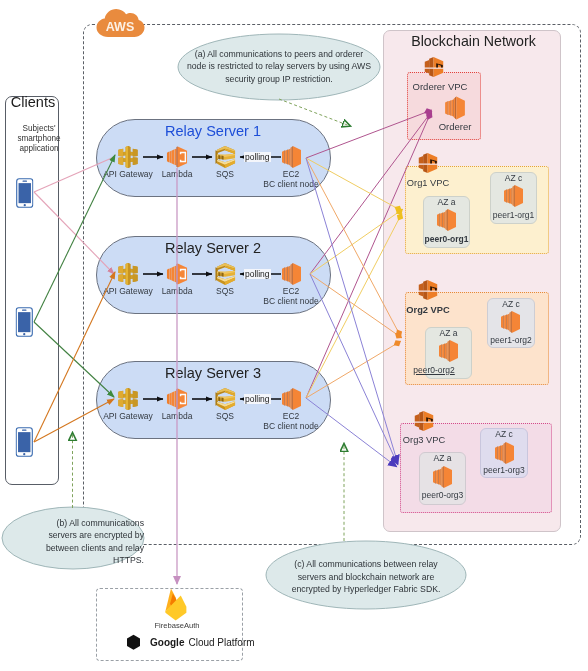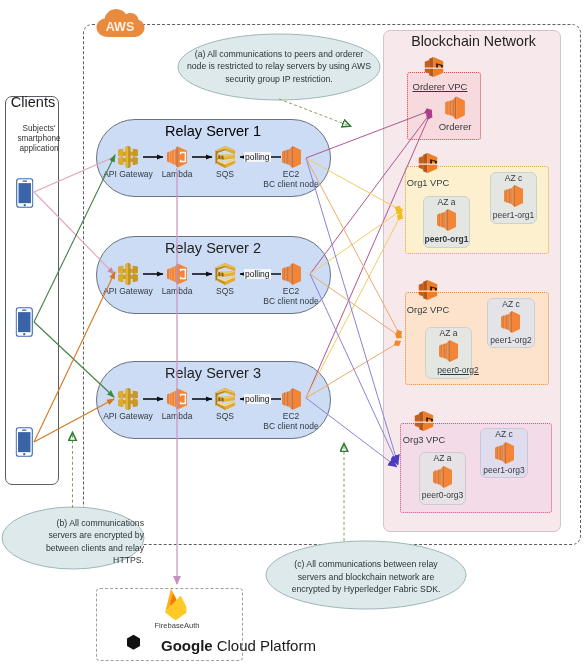--- a/index.html
+++ b/index.html
@@ -193,21 +193,21 @@
   <line x1="177" y1="168" x2="177" y2="584" stroke="#c999c4" stroke-width="1.3" marker-end="url(#mk-firebase)"></line>
 </svg>
 
 <svg class="layer">
   <use href="#ic-phone" x="16" y="178" width="17.5" height="30"></use>
   <use href="#ic-phone" x="15.5" y="307" width="17.5" height="30"></use>
   <use href="#ic-phone" x="15.5" y="427" width="17.5" height="30"></use>
 </svg>
 
 <div style="position:absolute;left:96px;top:119px;width:235px;height:78px;background:#ccdcf5;border:1.4px solid #6b7280;border-radius:39px;box-sizing:border-box;"></div>
-<div class="lbl" style="left:213px;top:123px;font-size:14.5px;color:#000000;">Relay Server 1</div>
+<div class="lbl" style="left:213px;top:123px;font-size:14.5px;color:#1d4ed8;">Relay Server 1</div>
 
 <div style="position:absolute;left:96px;top:236px;width:235px;height:78px;background:#ccdcf5;border:1.4px solid #6b7280;border-radius:39px;box-sizing:border-box;"></div>
 <div class="lbl" style="left:213px;top:240px;font-size:14.5px;color:#222;">Relay Server 2</div>
 
 <div style="position:absolute;left:96px;top:361px;width:235px;height:78px;background:#ccdcf5;border:1.4px solid #6b7280;border-radius:39px;box-sizing:border-box;"></div>
 <div class="lbl" style="left:213px;top:365px;font-size:14.5px;color:#222;">Relay Server 3</div>
 
 <svg class="layer">
   <defs>
     <marker id="ah-blk" markerWidth="7" markerHeight="7" refX="6.2" refY="3" orient="auto" markerUnits="userSpaceOnUse">
@@ -261,37 +261,37 @@
 <div style="position:absolute;left:244px;top:269px;font-size:8.5px;background:#f4f6fb;color:#222;padding:0 1px;">polling</div>
 
 <div class="lbl" style="left:128px;top:412px;font-size:8.5px;">API Gateway</div>
 <div class="lbl" style="left:177px;top:412px;font-size:8.5px;">Lambda</div>
 <div class="lbl" style="left:225px;top:412px;font-size:8.5px;">SQS</div>
 <div class="lbl" style="left:291px;top:412px;font-size:8.5px;">EC2</div>
 <div class="lbl" style="left:291px;top:422px;font-size:8.5px;">BC client node</div>
 <div style="position:absolute;left:244px;top:394px;font-size:8.5px;background:#f4f6fb;color:#222;padding:0 1px;">polling</div>
 
 <div style="position:absolute;left:407px;top:72px;width:74px;height:68px;background:#f6dadd;border:1.4px dotted #e2423c;border-radius:3px;box-sizing:border-box;"></div>
-<div class="lbl" style="left:440px;top:82px;font-size:9.5px;text-decoration:underline;">Orderer VPC</div>
+<div class="lbl" style="left:440px;top:82px;font-size:9.5px;">Orderer VPC</div>
 <div class="lbl" style="left:455px;top:122px;font-size:9.5px;">Orderer</div>
 
 <div style="position:absolute;left:405px;top:166px;width:144px;height:88px;background:#fdf0cf;border:1.4px dotted #e5a33a;border-radius:3px;box-sizing:border-box;"></div>
 <div class="lbl" style="left:428px;top:178px;font-size:9.3px;">Org1 VPC</div>
 <div style="position:absolute;left:423px;top:196px;width:47px;height:52px;background:#e4e7e1;border:1px solid #cdd1ca;border-radius:6px;box-sizing:border-box;"></div>
 <div class="lbl" style="left:446.5px;top:198px;font-size:8.5px;">AZ a</div>
 <div class="lbl" style="left:446.5px;top:235px;font-size:8.5px;font-weight:bold;">peer0-org1</div>
 <div style="position:absolute;left:490px;top:172px;width:47px;height:52px;background:#e4e7e1;border:1px solid #cdd1ca;border-radius:6px;box-sizing:border-box;"></div>
 <div class="lbl" style="left:513.5px;top:174px;font-size:8.5px;">AZ c</div>
 <div class="lbl" style="left:513.5px;top:211px;font-size:8.5px;">peer1-org1</div>
 
 <div style="position:absolute;left:405px;top:292px;width:144px;height:93px;background:#fde3cc;border:1.4px dotted #e5893a;border-radius:3px;box-sizing:border-box;"></div>
-<div class="lbl" style="left:428px;top:305px;font-size:9.3px;">Org2 VPC</div>
+<div class="lbl" style="left:428px;top:305px;font-size:9.3px;font-weight:bold;">Org2 VPC</div>
 <div style="position:absolute;left:425px;top:327px;width:47px;height:52px;background:#e4e7e1;border:1px solid #cdd1ca;border-radius:6px;box-sizing:border-box;"></div>
 <div class="lbl" style="left:448.5px;top:329px;font-size:8.5px;">AZ a</div>
-<div class="lbl" style="left:458px;top:366px;font-size:8.5px;text-decoration:underline;">peer0-org2</div>
+<div class="lbl" style="left:434px;top:366px;font-size:8.5px;text-decoration:underline;">peer0-org2</div>
 <div style="position:absolute;left:487px;top:298px;width:48px;height:50px;background:#e4e4e8;border:1px solid #cdcdd4;border-radius:6px;box-sizing:border-box;"></div>
 <div class="lbl" style="left:511px;top:300px;font-size:8.5px;">AZ c</div>
 <div class="lbl" style="left:511px;top:336px;font-size:8.5px;">peer1-org2</div>
 
 <div style="position:absolute;left:400px;top:423px;width:152px;height:90px;background:#f3dce7;border:1.4px dotted #d44a8a;border-radius:3px;box-sizing:border-box;"></div>
 <div class="lbl" style="left:424px;top:435px;font-size:9.3px;">Org3 VPC</div>
 <div style="position:absolute;left:419px;top:452px;width:47px;height:53px;background:#e6e2e5;border:1px solid #d0cad0;border-radius:6px;box-sizing:border-box;"></div>
 <div class="lbl" style="left:442.5px;top:454px;font-size:8.5px;">AZ a</div>
 <div class="lbl" style="left:442.5px;top:491px;font-size:8.5px;">peer0-org3</div>
 <div style="position:absolute;left:480px;top:428px;width:48px;height:50px;background:#dfdcee;border:1px solid #c9c6dd;border-radius:6px;box-sizing:border-box;"></div>
@@ -345,17 +345,17 @@
 
     <path d="M38,24 L60,62 L40,92 L26,68 Z" fill="#f57c00"></path>
 
     <path d="M6,100 L72,32 L96,80 L96,106 L50,140 L6,106 Z" fill="#ffc928"></path>
   </g>
   <g>
     <polygon points="127,638.5 133.5,634.8 140,638.5 140,646 133.5,649.8 127,646" fill="#111"></polygon>
   </g>
 </svg>
 <div class="lbl" style="left:177px;top:622px;font-size:7.6px;color:#3b3b3b;">FirebaseAuth</div>
-<div style="position:absolute;left:161px;top:637px;font-size:15px;color:#1a1a1a;white-space:nowrap;letter-spacing:0px;">
+<div style="position:absolute;left:150px;top:637px;font-size:10px;color:#1a1a1a;white-space:nowrap;letter-spacing:0px;">
   <span style="font-weight:bold;">Google</span><span style="display:inline-block;width:4px"></span><span>Cloud Platform</span>
 </div>
 
 </div>
 
 </body></html>

